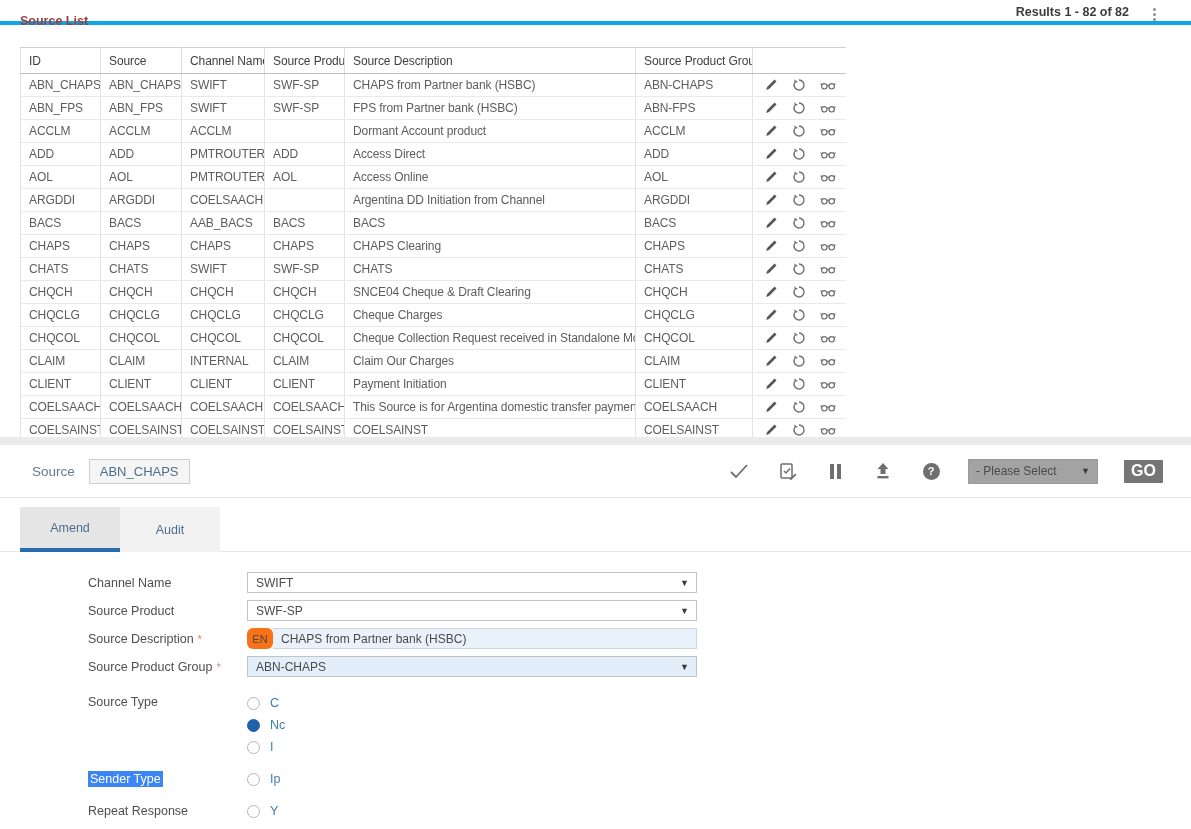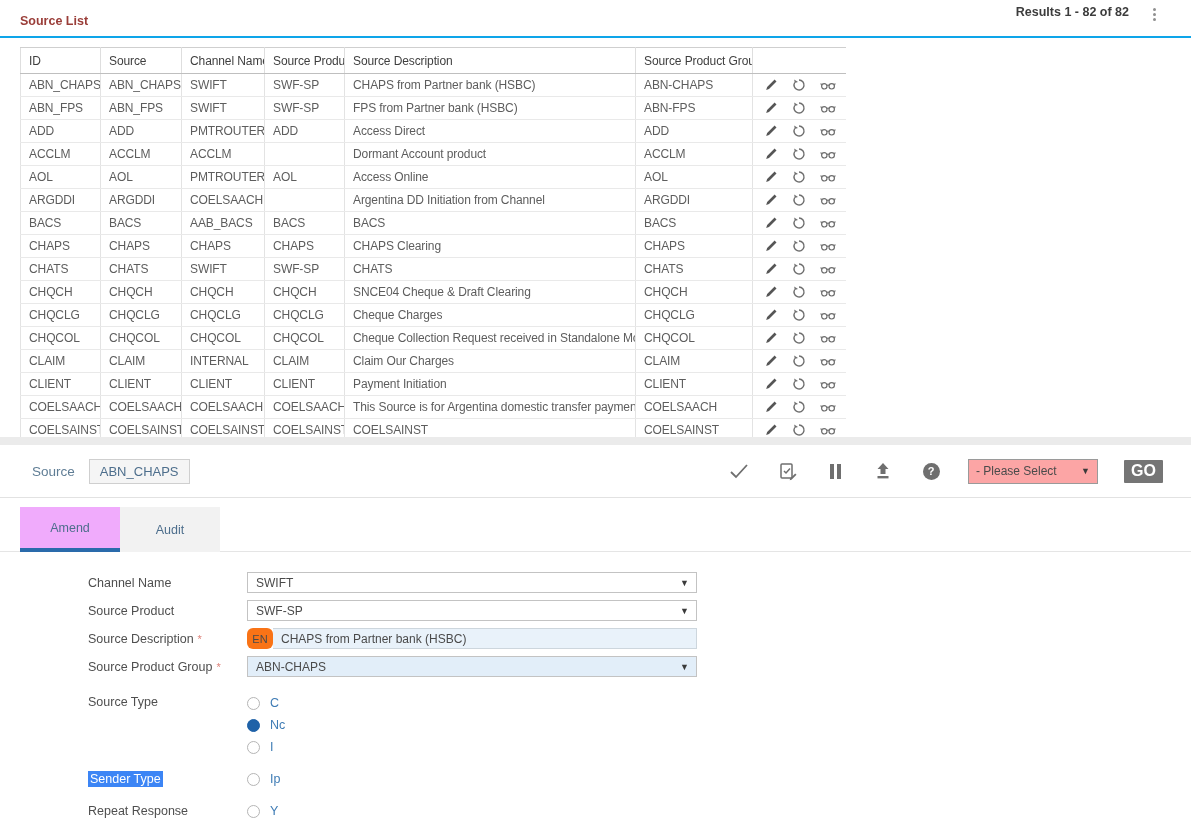--- a/index.html
+++ b/index.html
@@ -1,22 +1,22 @@
 <!DOCTYPE html>
 <html><head>
 <meta charset="utf-8">
 <style>
   * { box-sizing: border-box; margin: 0; padding: 0; }
   html,body { width:1191px; height:829px; overflow:hidden; background:#fff;
     font-family:"Liberation Sans", sans-serif; }
   .page { position:relative; width:1191px; height:829px; }
 
   
-  .list-header { position:absolute; top:0; left:0; width:1191px; height:38px;
-    border-bottom:2px solid #0ea5e9; }
+  .list-header { position:absolute; top:0; left:0; width:1191px; height:25px;
+    border-bottom:4px solid #0ea5e9; }
   .list-title { position:absolute; left:20px; top:14px; font-size:12.5px; font-weight:bold; color:#9a3d38; }
   .results-info { position:absolute; right:62px; top:5px; font-size:12.5px; font-weight:bold; color:#3c3c3c; }
   .kebab { position:absolute; right:28px; top:4px; width:18px; height:20px; display:flex;
     flex-direction:column; align-items:center; justify-content:center; gap:2px; cursor:pointer; }
   .kebab i { width:3px; height:3px; border-radius:50%; background:#8f8f8f; }
 
   
   .table-wrap { position:absolute; left:20px; top:47px; width:826px; height:390px; overflow:hidden; }
   table { border-collapse:collapse; table-layout:fixed; width:826px; font-size:12px; letter-spacing:-0.1px; }
   th { height:26px; text-align:left; font-weight:500; color:#3f3f3f; padding:0 8px;
@@ -35,31 +35,31 @@
     border-bottom:1px solid #e2e2e2; display:flex; align-items:center; }
   .source-label { margin-left:32px; font-size:13.5px; color:#5f7d95; }
   .source-value { margin-left:14px; font-size:13px; color:#4d6e8c; background:#f5f5f5;
     border:1px solid #cfcfcf; padding:4px 10px; }
   .bar-actions { margin-left:auto; margin-right:28px; display:flex; align-items:center; gap:26px; }
   .tool { width:22px; height:22px; display:flex; align-items:center; justify-content:center; cursor:pointer; }
   .pause-icon { display:flex; gap:3px; }
   .pause-icon i { width:4px; height:15px; background:#6f6f6f; }
   .help-icon { width:17px; height:17px; border-radius:50%; background:#6f6f6f; color:#fff;
     font-size:11px; font-weight:bold; display:flex; align-items:center; justify-content:center; }
-  .bar-select { position:relative; width:130px; height:25px; border:1px solid #9a9a9a; background:#fca5a5;
+  .bar-select { position:relative; width:130px; height:25px; border:1px solid #9a9a9a; background:#a3a3a3;
     font-size:12px; color:#4a4a4a; display:flex; align-items:center; padding:0 18px 0 7px; cursor:pointer; }
   .bar-select .arrow, .form-select .arrow { position:absolute; right:7px; font-size:9px; color:#3a3a3a; }
   .go-btn { width:39px; height:23px; background:#757575; color:#fff; border:none; font-size:16px;
     font-weight:bold; cursor:pointer; font-family:"Liberation Sans",sans-serif; border-radius:1px; }
 
   
   .tabs { position:absolute; left:0; top:499px; width:1191px; height:53px; border-bottom:1px solid #e5e5e5; }
   .tab { position:absolute; top:8px; height:45px; width:100px; display:flex; align-items:center;
     justify-content:center; font-size:12.5px; color:#4d6e8c; cursor:pointer; }
-  .tab-amend { left:20px; background:#f0abfc; border-bottom:4px solid #2a6bab; }
+  .tab-amend { left:20px; background:#e5e5e5; border-bottom:4px solid #2a6bab; }
   .tab-audit { left:120px; background:#f2f2f2; }
 
   
   .form { position:absolute; left:0; top:553px; width:1191px; }
   .form-row { display:flex; align-items:center; min-height:21px; margin-bottom:7px; }
   .form-row.first { margin-top:19px; }
   .form-label { width:247px; padding-left:88px; font-size:12.5px; color:#4f4f4f; flex:0 0 247px; }
   .req { color:#dd8078; font-size:11px; margin-left:4px; }
   .form-select { position:relative; width:450px; height:21px; border:1px solid #c3c3c3; background:#fff;
     display:flex; align-items:center; padding:0 20px 0 8px; font-size:12px; color:#4a4a4a; cursor:pointer; }
@@ -177,58 +177,58 @@
                     <circle cx="11.7" cy="6.3" r="2.7" fill="none" stroke="#6e6e6e" stroke-width="1.2"></circle>
                     <path d="M7 5.6 Q8 4.4 9 5.6" fill="none" stroke="#6e6e6e" stroke-width="1.1"></path>
                     <path d="M1.6 5.4 L0.8 3.4 M14.4 5.4 L15.2 3.4" stroke="#6e6e6e" stroke-width="1.1"></path>
                   </svg>
           </span>
         </div>
       </td>
     </tr>
 
     <tr>
+      <td>ACCLM</td>
+      <td>ACCLM</td>
+      <td>ACCLM</td>
+      <td></td>
+      <td>Dormant Account product</td>
+      <td>ACCLM</td>
+      <td class="actions">
+        <div class="row-icons">
+          <span class="ric">
+            <svg width="14" height="14" viewBox="0 0 14 14">
+                    <path d="M10.6 1.6 l1.9 1.9 L5 11 l-2.8 0.9 L3.1 9 Z" fill="#565656"></path>
+                  </svg>
+          </span>
+          <span class="ric">
+            <svg width="14" height="14" viewBox="0 0 14 14">
+                    <path d="M7 2 a5 5 0 1 1 -4.3 2.5" fill="none" stroke="#6e6e6e" stroke-width="1.4"></path>
+                    <path d="M2.2 1.5 L2.7 4.9 L6 4 Z" fill="#6e6e6e"></path>
+                  </svg>
+          </span>
+          <span class="ric">
+            <svg width="16" height="11" viewBox="0 0 16 11">
+                    <circle cx="4.3" cy="6.3" r="2.7" fill="none" stroke="#6e6e6e" stroke-width="1.2"></circle>
+                    <circle cx="11.7" cy="6.3" r="2.7" fill="none" stroke="#6e6e6e" stroke-width="1.2"></circle>
+                    <path d="M7 5.6 Q8 4.4 9 5.6" fill="none" stroke="#6e6e6e" stroke-width="1.1"></path>
+                    <path d="M1.6 5.4 L0.8 3.4 M14.4 5.4 L15.2 3.4" stroke="#6e6e6e" stroke-width="1.1"></path>
+                  </svg>
+          </span>
+        </div>
+      </td>
+    </tr>
+
+    <tr>
       <td>ADD</td>
       <td>ADD</td>
       <td>PMTROUTER</td>
       <td>ADD</td>
       <td>Access Direct</td>
       <td>ADD</td>
-      <td class="actions">
-        <div class="row-icons">
-          <span class="ric">
-            <svg width="14" height="14" viewBox="0 0 14 14">
-                    <path d="M10.6 1.6 l1.9 1.9 L5 11 l-2.8 0.9 L3.1 9 Z" fill="#565656"></path>
-                  </svg>
-          </span>
-          <span class="ric">
-            <svg width="14" height="14" viewBox="0 0 14 14">
-                    <path d="M7 2 a5 5 0 1 1 -4.3 2.5" fill="none" stroke="#6e6e6e" stroke-width="1.4"></path>
-                    <path d="M2.2 1.5 L2.7 4.9 L6 4 Z" fill="#6e6e6e"></path>
-                  </svg>
-          </span>
-          <span class="ric">
-            <svg width="16" height="11" viewBox="0 0 16 11">
-                    <circle cx="4.3" cy="6.3" r="2.7" fill="none" stroke="#6e6e6e" stroke-width="1.2"></circle>
-                    <circle cx="11.7" cy="6.3" r="2.7" fill="none" stroke="#6e6e6e" stroke-width="1.2"></circle>
-                    <path d="M7 5.6 Q8 4.4 9 5.6" fill="none" stroke="#6e6e6e" stroke-width="1.1"></path>
-                    <path d="M1.6 5.4 L0.8 3.4 M14.4 5.4 L15.2 3.4" stroke="#6e6e6e" stroke-width="1.1"></path>
-                  </svg>
-          </span>
-        </div>
-      </td>
-    </tr>
-
-    <tr>
-      <td>ACCLM</td>
-      <td>ACCLM</td>
-      <td>ACCLM</td>
-      <td></td>
-      <td>Dormant Account product</td>
-      <td>ACCLM</td>
       <td class="actions">
         <div class="row-icons">
           <span class="ric">
             <svg width="14" height="14" viewBox="0 0 14 14">
                     <path d="M10.6 1.6 l1.9 1.9 L5 11 l-2.8 0.9 L3.1 9 Z" fill="#565656"></path>
                   </svg>
           </span>
           <span class="ric">
             <svg width="14" height="14" viewBox="0 0 14 14">
                     <path d="M7 2 a5 5 0 1 1 -4.3 2.5" fill="none" stroke="#6e6e6e" stroke-width="1.4"></path>

